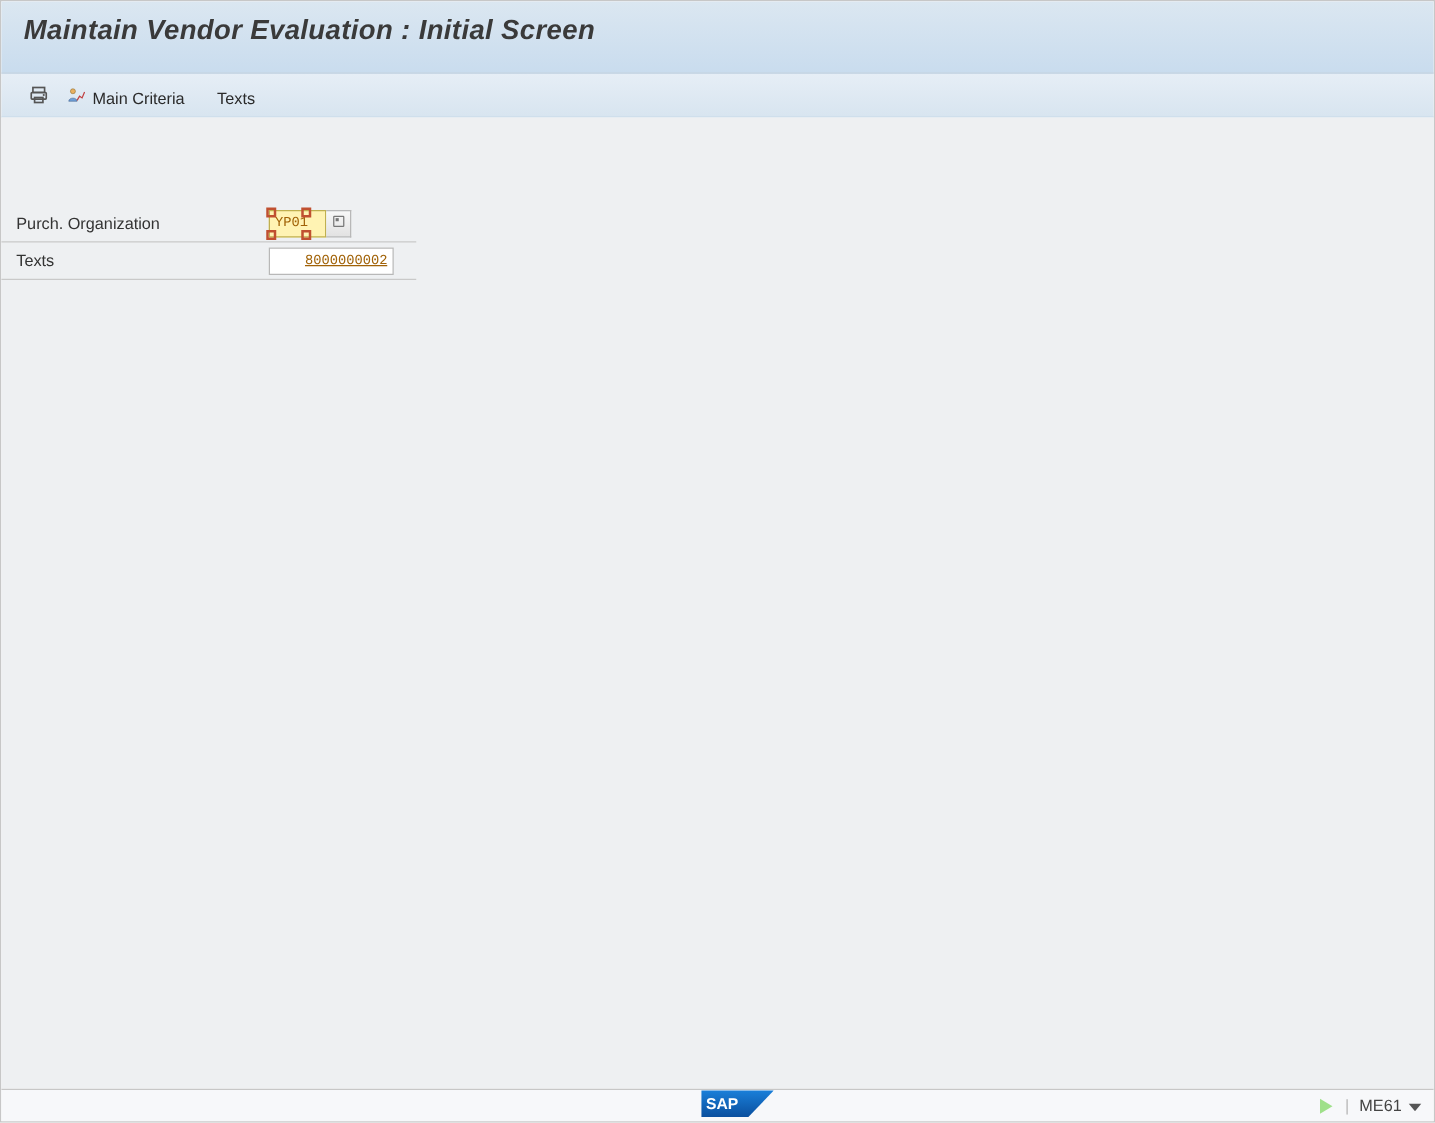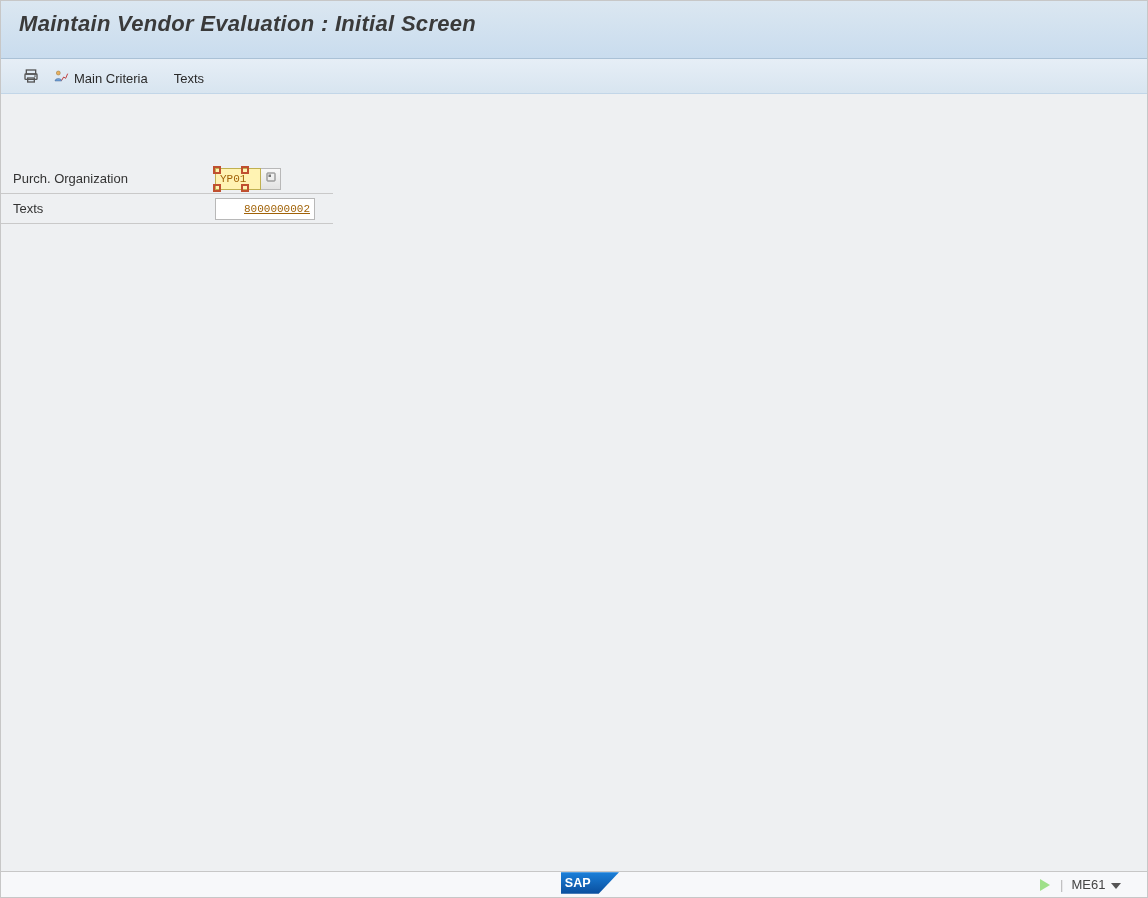--- a/index.html
+++ b/index.html
@@ -128,21 +128,21 @@
       cursor: pointer;
     }
     .status-bar {
       flex: 0 0 26px;
       height: 26px;
       border-top: 1px solid #c7c7c7;
       background: #f7f8fa;
       display: flex;
       align-items: center;
       justify-content: flex-end;
-      padding: 0 26px;
+      padding: 0 10px;
       gap: 8px;
       font-size: 13px;
       color: #444;
     }
     .sap-logo {
       position: absolute;
       left: 50%;
       transform: translateX(-50%);
       margin-left: 60px;
     }

